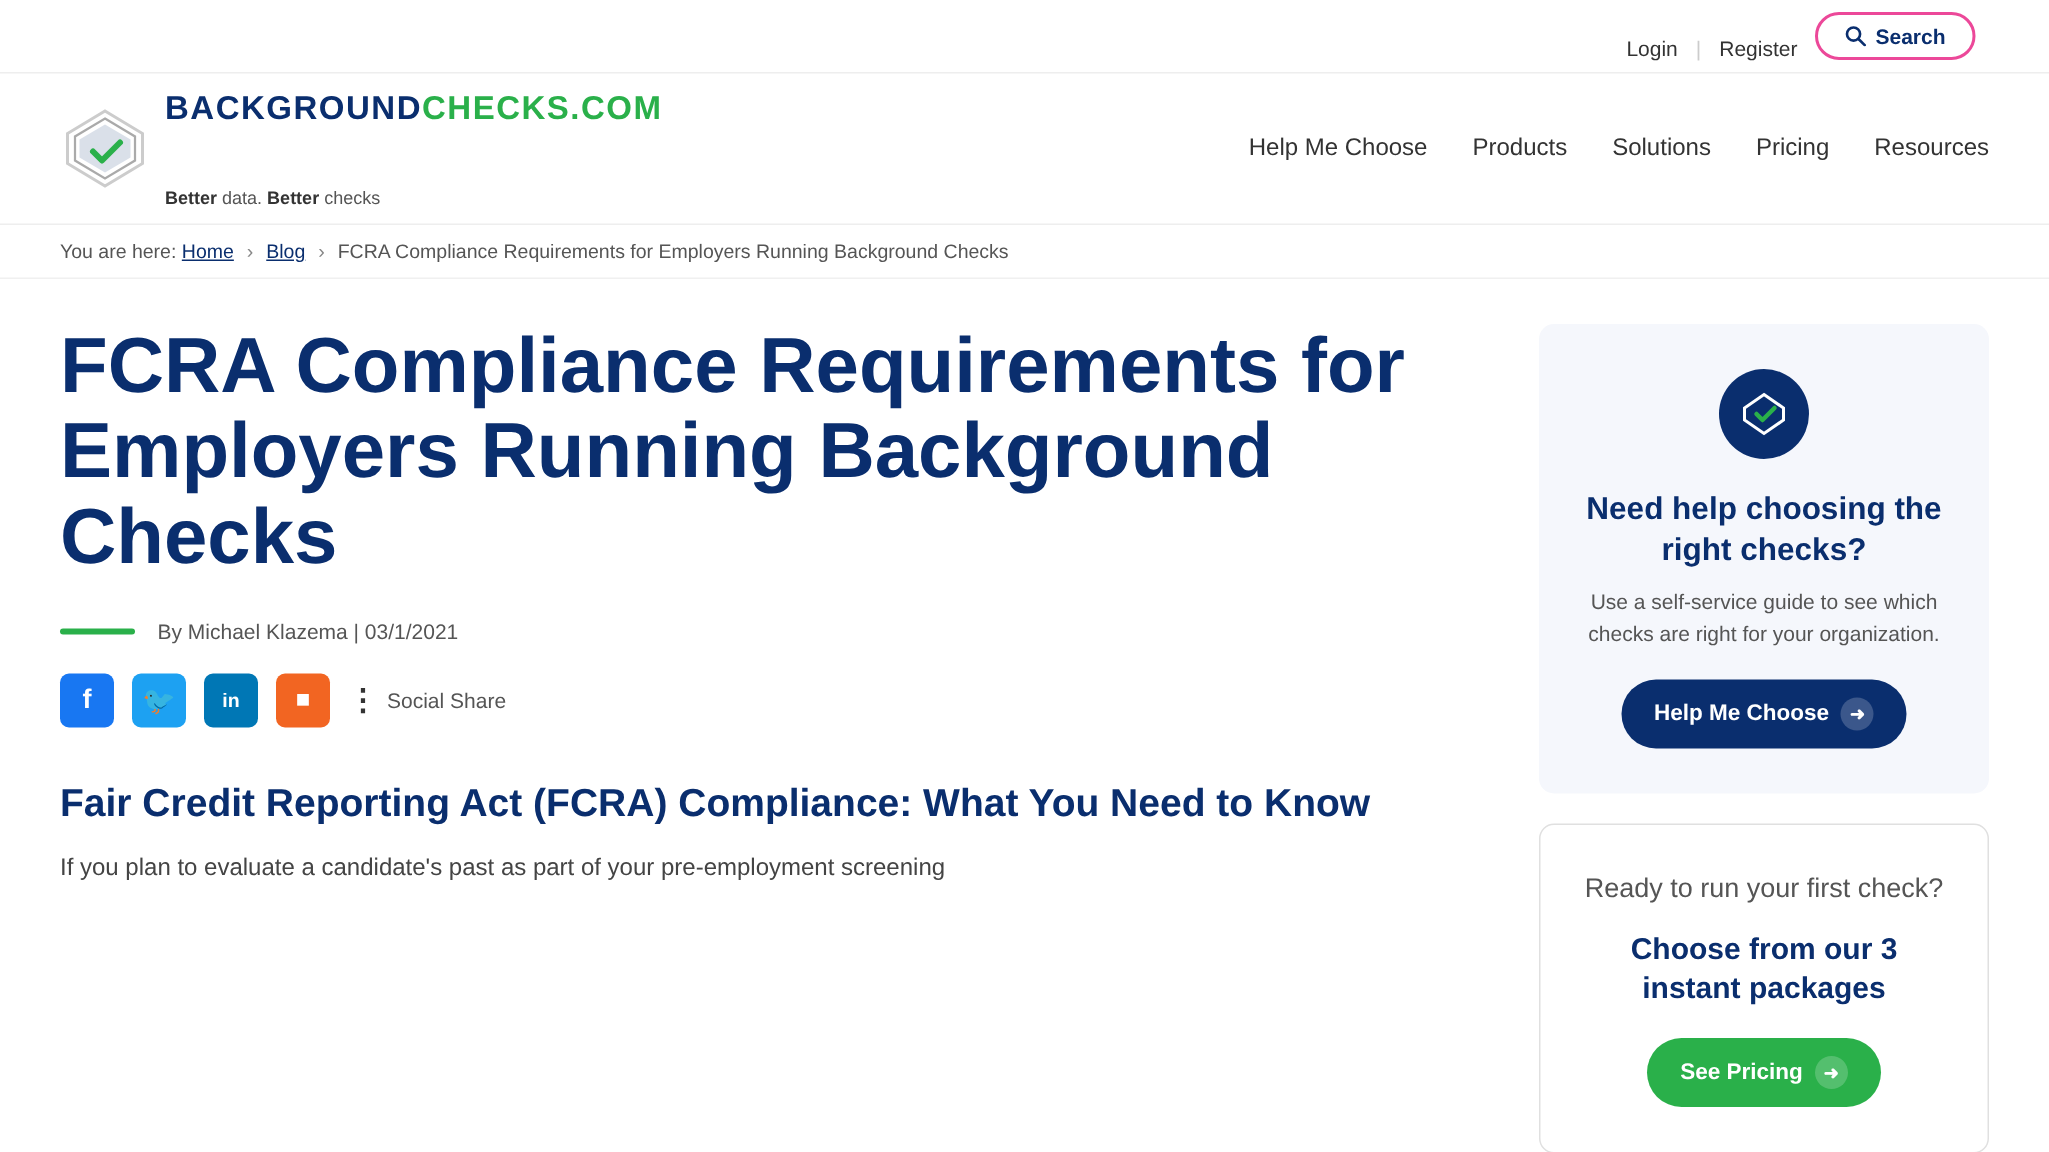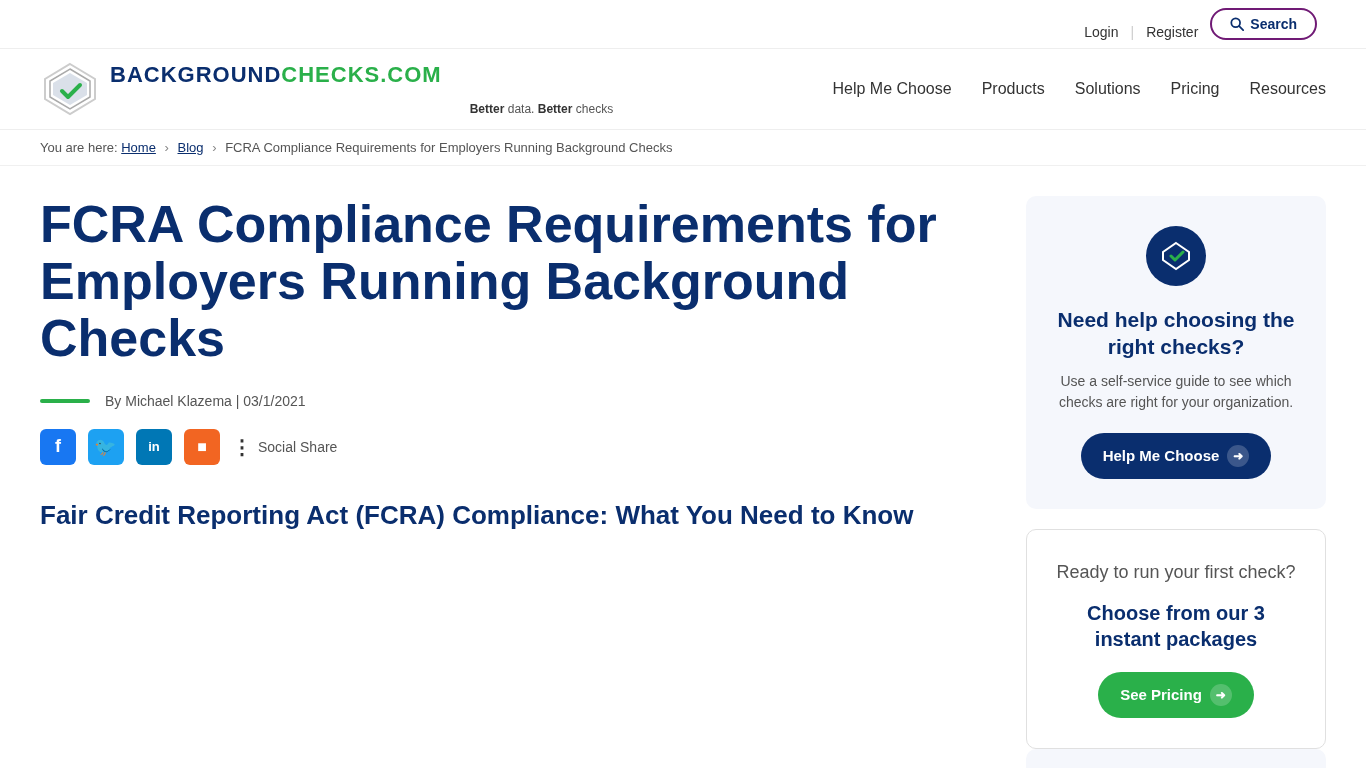--- a/index.html
+++ b/index.html
@@ -20,21 +20,21 @@
       font-size: 14px;
     }
     .top-bar .divider {
       color: #ccc;
       font-size: 14px;
     }
     .search-btn {
       display: flex;
       align-items: center;
       gap: 6px;
-      border: 2px solid #701a75;
+      border: 2px solid #ec4899;
       border-radius: 25px;
       padding: 6px 18px;
       background: #fff;
       cursor: pointer;
       font-size: 14px;
       font-weight: bold;
       color: #0a2e6e;
     }
     .search-btn .search-icon-svg {
       width: 14px;
@@ -53,22 +53,21 @@
       display: flex;
       align-items: center;
       gap: 10px;
     }
     .logo-icon {
       width: 60px;
       height: 60px;
     }
     .logo-text-area {
       display: flex;
-      flex-direction: row;
-      gap: 28px;
+      flex-direction: column;
     }
     .logo-name {
       font-size: 22px;
       font-weight: bold;
       letter-spacing: 1px;
     }
     .logo-name .bg { color: #0a2e6e; }
     .logo-name .checks { color: #2ab04a; }
     .logo-tagline {
       font-size: 12px;
@@ -381,20 +380,21 @@
       <div class="social-icon rss">
         <span style="font-size:16px;">■</span>
       </div>
       <div class="more-share">
         <span class="more-dots">⋮</span>
         <span>Social Share</span>
       </div>
     </div>
 
     <h2 class="section-heading">Fair Credit Reporting Act (FCRA) Compliance: What You Need to Know</h2>
+    <p class="article-body">If you plan to evaluate a candidate's past as part of your pre-employment screening</p>
   </div>
 
   <div class="sidebar">
 
     <div class="widget">
       <div class="widget-icon">
         <svg width="32" height="32" viewBox="0 0 32 32" xmlns="http://www.w3.org/2000/svg">
           <polygon points="16,3 29,12 29,20 16,29 3,20 3,12" fill="none" stroke="#fff" stroke-width="2"></polygon>
           <path d="M11,16 L15,20 L23,12" stroke="#2ab04a" stroke-width="3" fill="none" stroke-linecap="round" stroke-linejoin="round"></path>
         </svg>

